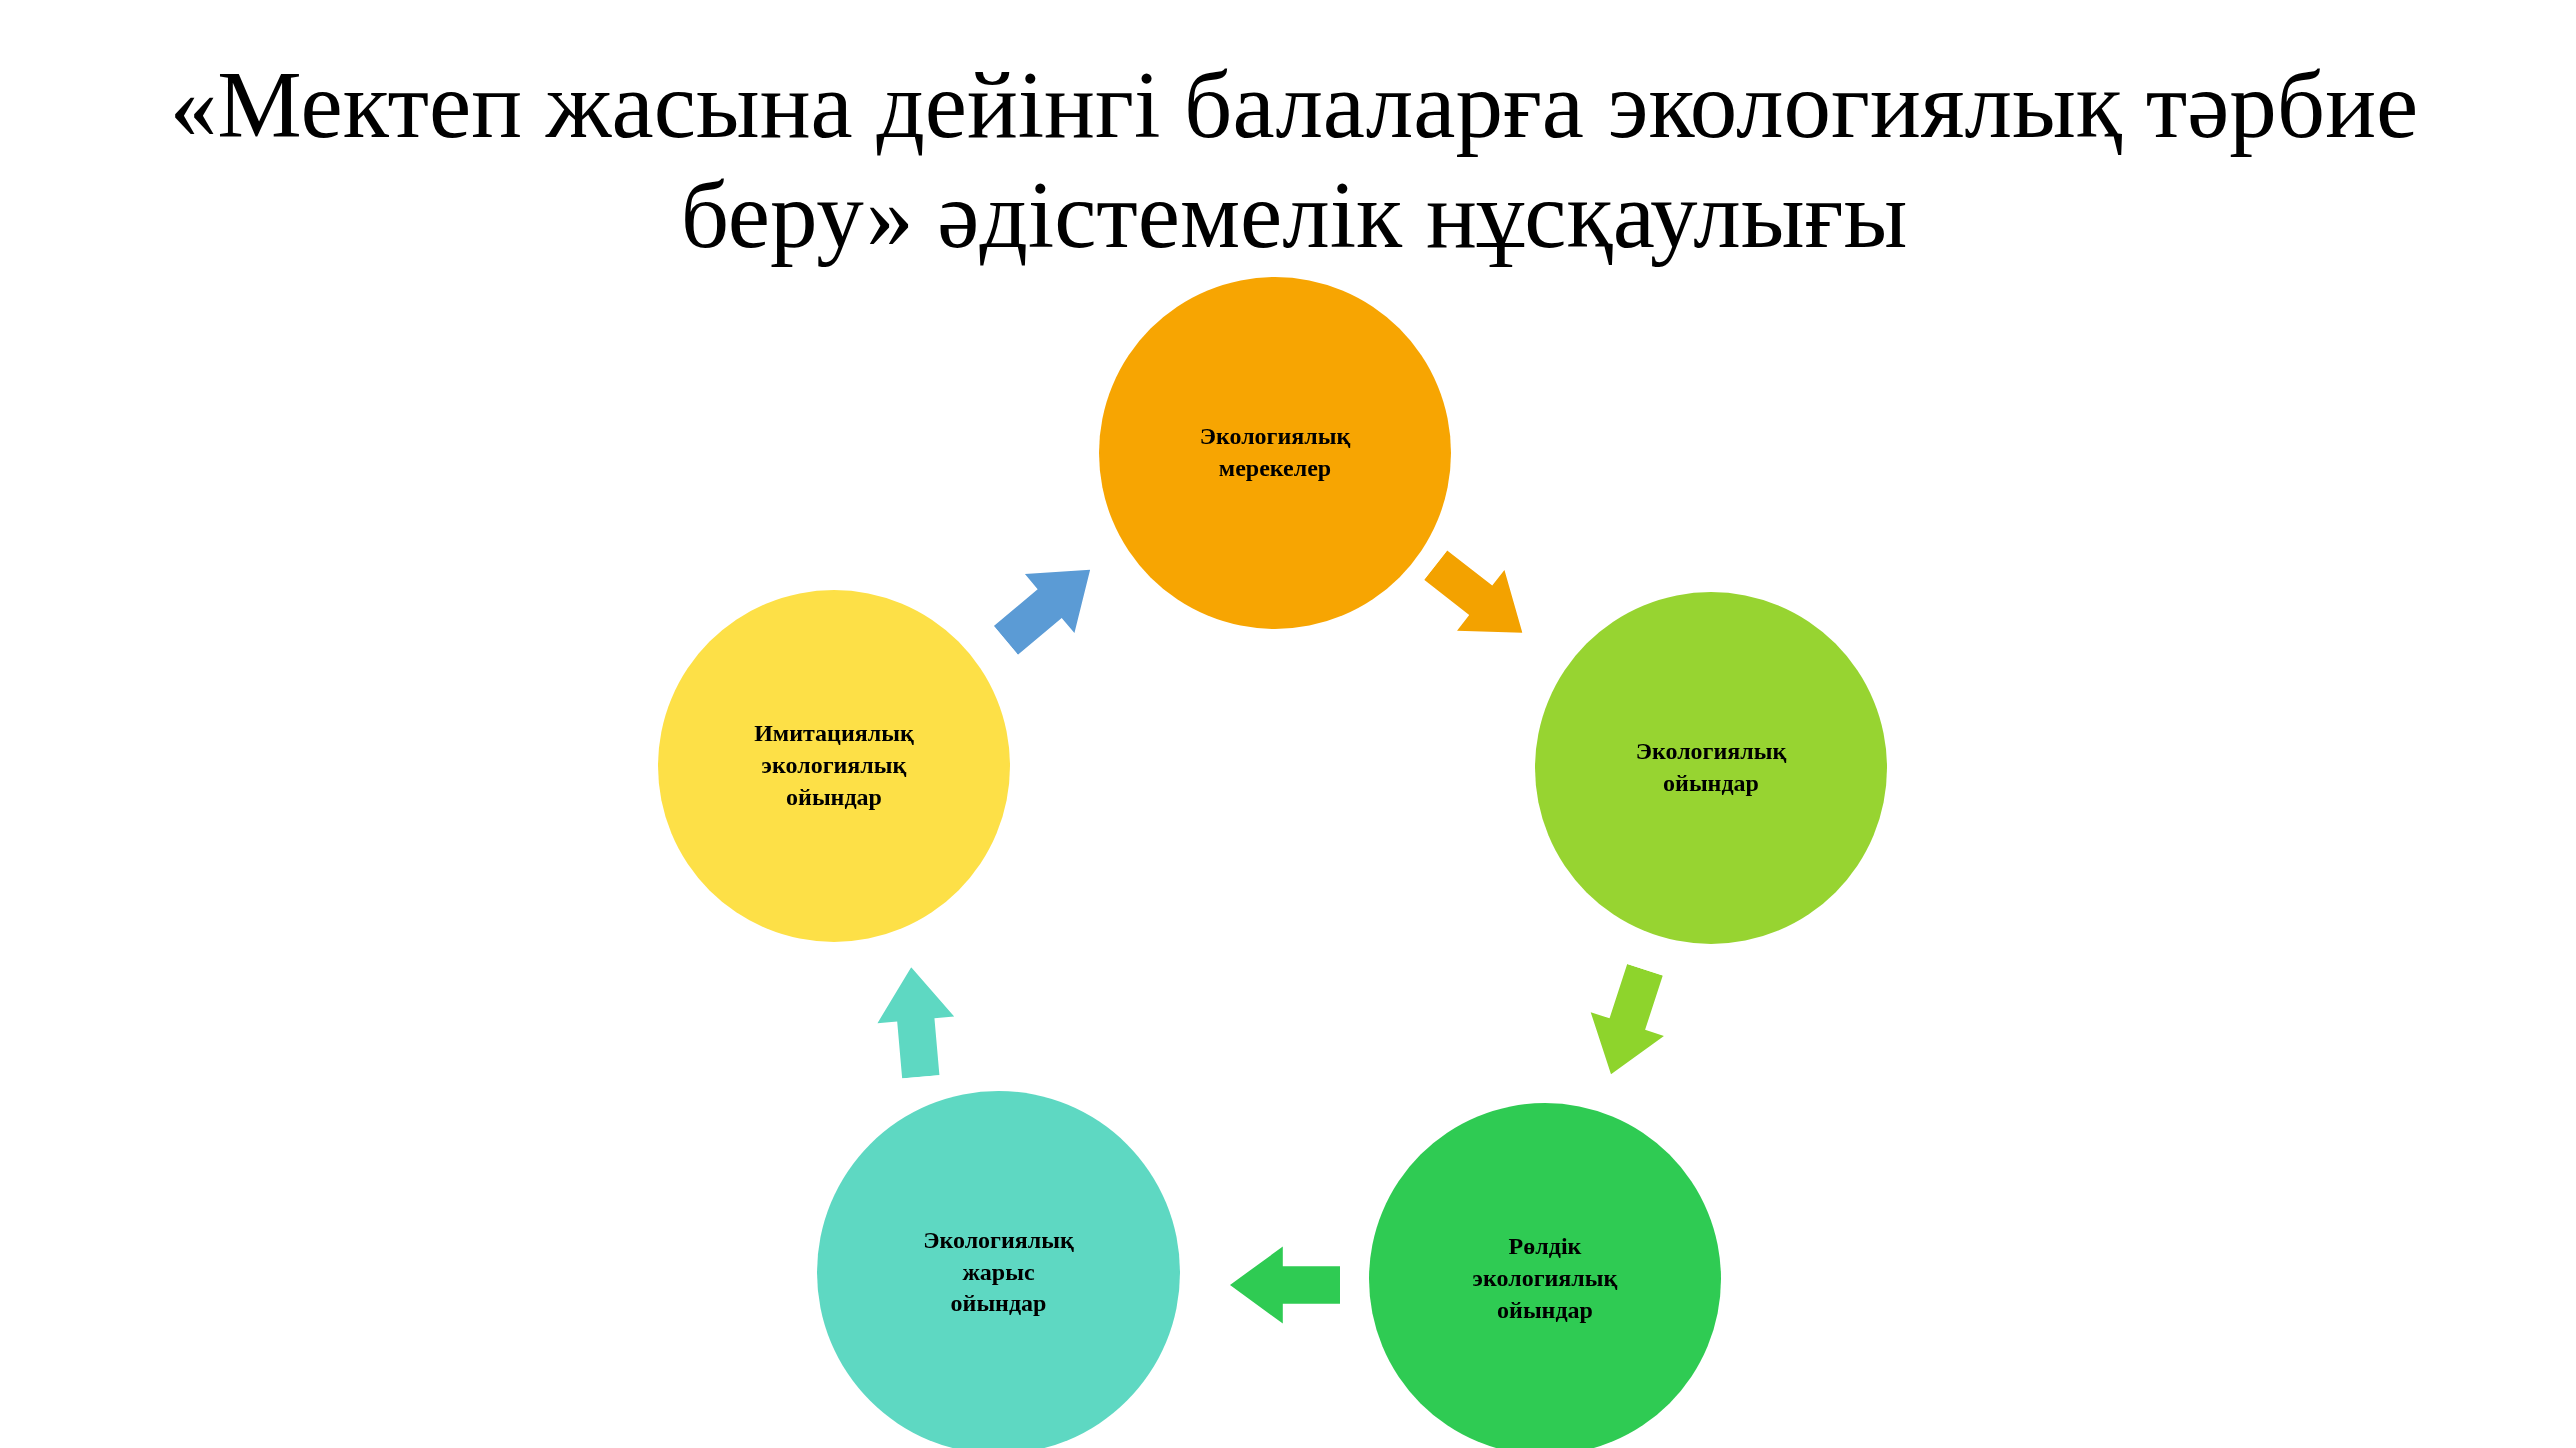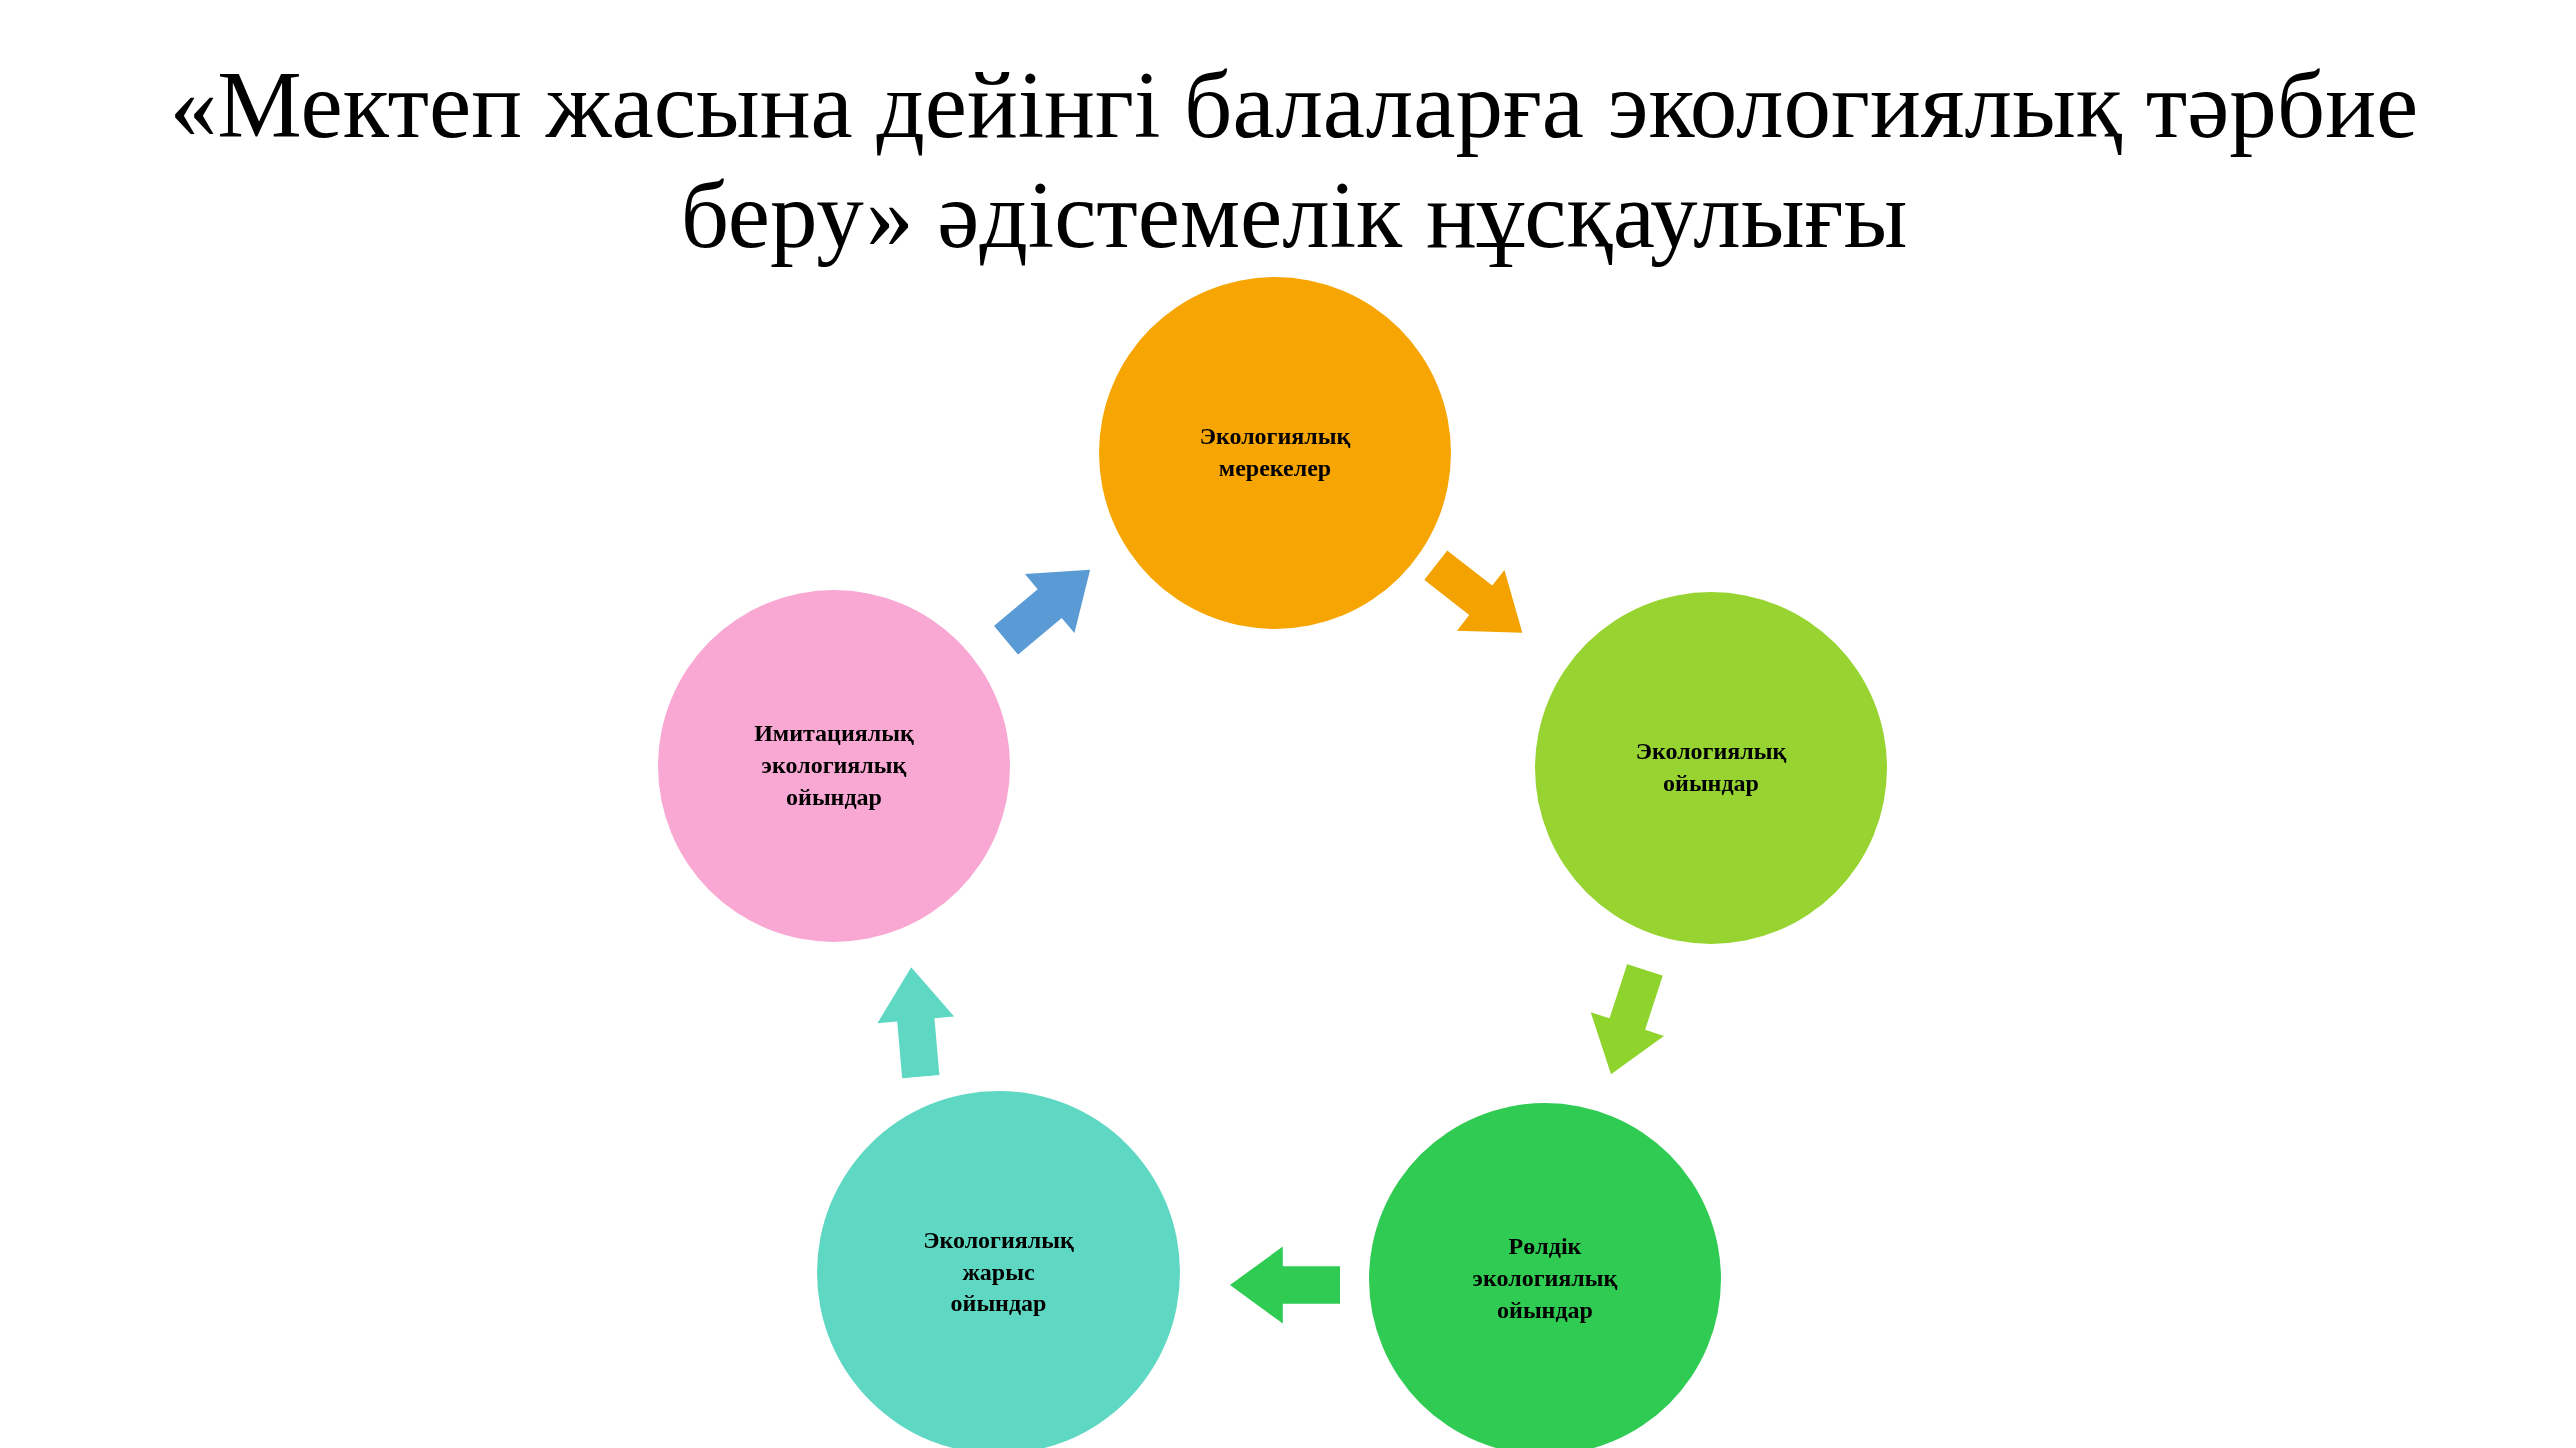--- a/index.html
+++ b/index.html
@@ -90,21 +90,21 @@
 экологиялық
 ойындар</span>
   </div>
 
   <div class="circle node-3" style="background: rgb(94, 216, 194);">
     <span class="circle-label">Экологиялық
 жарыс
 ойындар</span>
   </div>
 
-  <div class="circle node-4" style="background: #f9a8d4;">
+  <div class="circle node-4" style="background: #fde047;">
     <span class="circle-label">Имитациялық
 экологиялық
 ойындар</span>
   </div>
 
   <div class="arrow arrow-0">
     <svg viewBox="0 0 100 70" xmlns="http://www.w3.org/2000/svg">
       <polygon points="0,18 52,18 52,0 100,35 52,70 52,52 0,52" fill="#F3A200"></polygon>
     </svg>
   </div>

